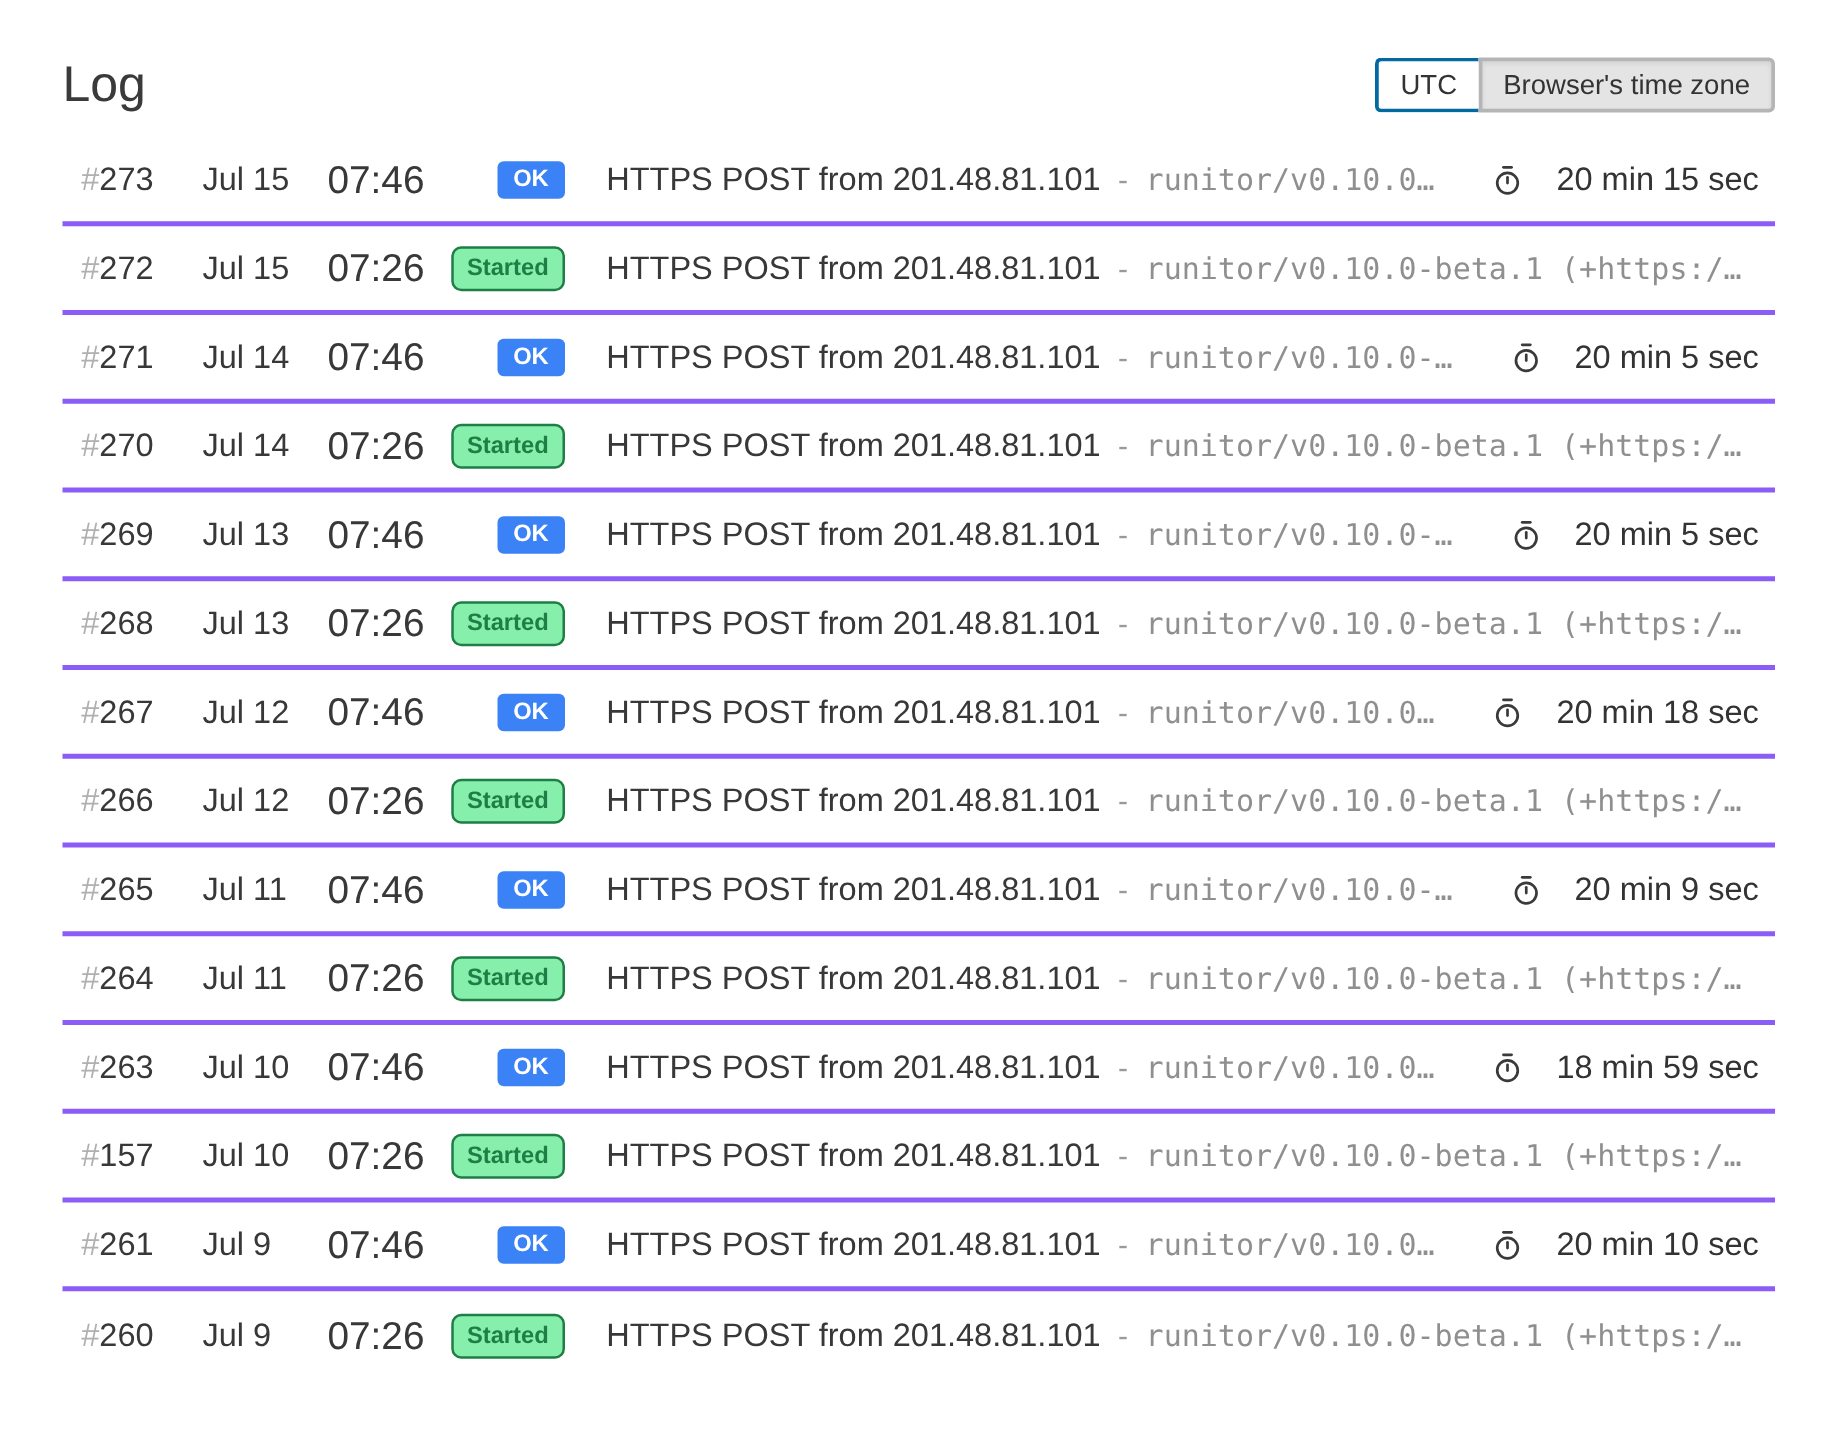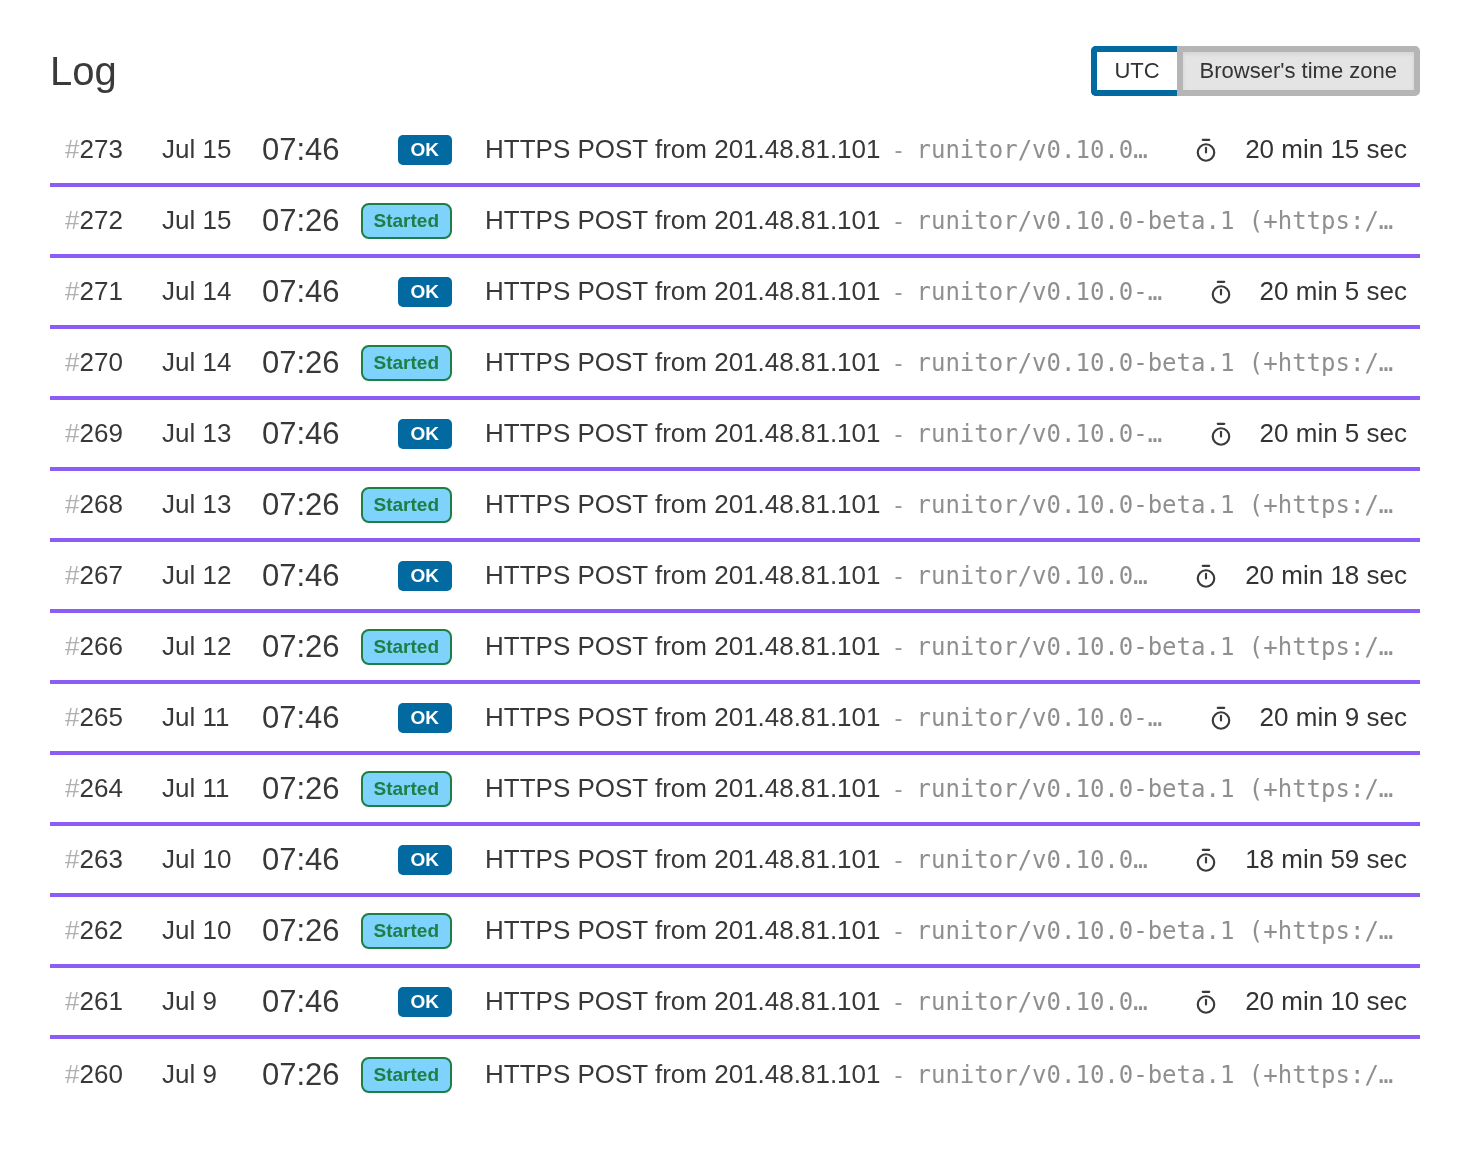--- a/index.html
+++ b/index.html
@@ -33,21 +33,21 @@
     color: #8c8c8c;
     font-weight: 400;
   }
 
   .tz-toggle { display: flex; }
   .tz-btn {
     font-family: "Liberation Sans", sans-serif;
     font-size: 22px;
     color: #333;
     background: #ffffff;
-    border: 6px solid #0369a1;
+    border: 3px solid #0369a1;
     padding: 7px 17px;
     cursor: pointer;
     line-height: 1.1;
   }
   .tz-btn:first-child {
     border-radius: 5px 0 0 5px;
     border-right: none;
   }
   .tz-btn:last-child { border-radius: 0 5px 5px 0; }
   .tz-btn.active {
@@ -78,28 +78,28 @@
 
   .c-badge {
     width: 92px; flex: none;
     display: flex; justify-content: flex-end;
   }
   .badge {
     font-weight: bold;
     white-space: nowrap;
   }
   .badge[data-status="ok"] {
-    background: #0369a1;
+    background: #3b82f6;
     color: #ffffff;
     font-size: 19px;
     padding: 4px 13px;
     border-radius: 5px;
   }
   .badge[data-status="started"] {
-    background: #7dd3fc;
+    background: #86efac;
     color: #1e7e45;
     border: 2px solid #1e7e45;
     font-size: 19px;
     padding: 5px 11px;
     border-radius: 8px;
   }
 
   .c-desc {
     flex: 1;
     min-width: 0;
@@ -302,21 +302,21 @@
           <svg class="stopwatch" width="26" height="26" viewBox="0 0 24 24" fill="none" stroke="#3a3a3a" stroke-width="2" stroke-linecap="round">
             <line x1="9" y1="2.6" x2="15" y2="2.6"></line>
             <circle cx="12" cy="14.3" r="7.6"></circle>
             <line x1="12" y1="10" x2="12" y2="14.3"></line>
           </svg>
           <span>18 min 59 sec</span>
         </span>
     </div>
 
     <div class="log-row" data-status="started">
-      <span class="c-num"><span class="hash">#</span><span class="num">262</span></span>
+      <span class="c-num"><span class="hash">#</span><span class="num">157</span></span>
       <span class="c-date">Jul 10</span>
       <span class="c-time">07:26</span>
       <span class="c-badge">
           <span class="badge" data-status="started">Started</span>
         </span>
       <span class="c-desc"><span class="desc-main">HTTPS POST from 201.48.81.101</span><span class="desc-dash">-</span><span class="desc-agent">runitor/v0.10.0-beta.1 (+https:/…</span></span>
 
     </div>
 
     <div class="log-row" data-status="ok">

